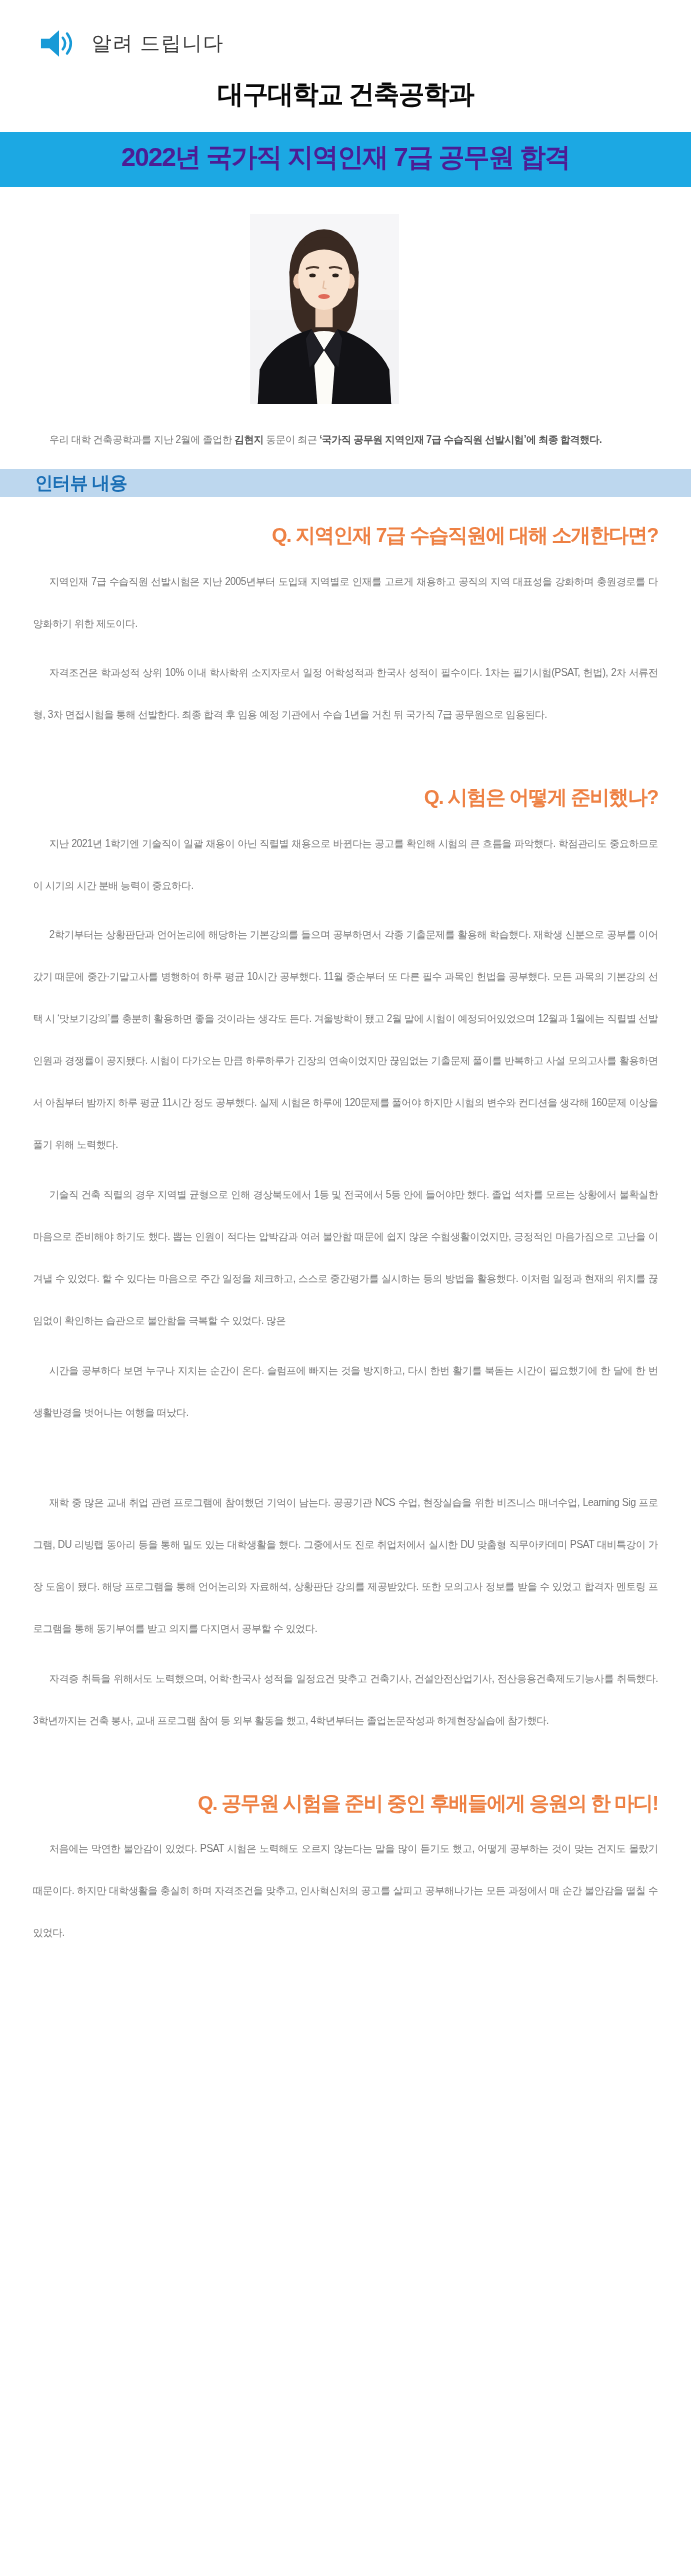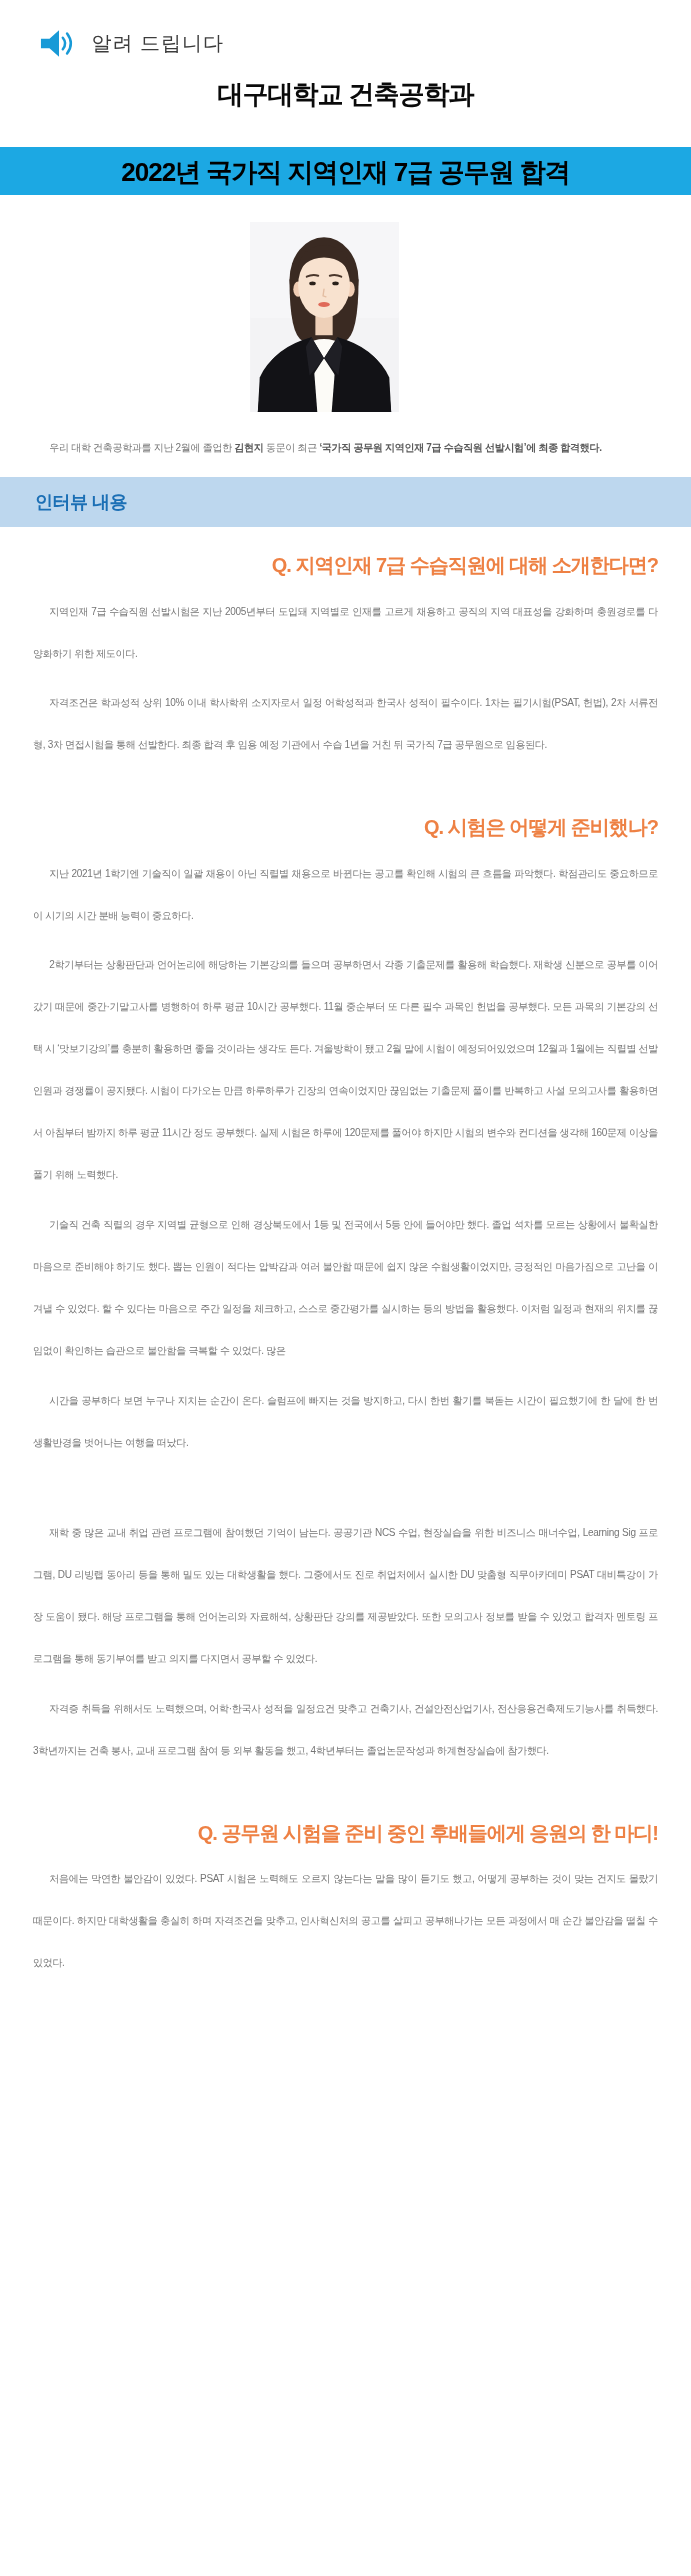--- a/index.html
+++ b/index.html
@@ -29,49 +29,49 @@
   .dept-title {
     margin-top: 19px;
     text-align: center;
     font-size: 26px;
     font-weight: 800;
     color: #0a0a0a;
     letter-spacing: -1px;
   }
   
   .banner {
-    margin-top: 35px;
-    height: 48px;
+    margin-top: 20px;
+    height: 55px;
     background: #1ca8e3;
     text-align: center;
     line-height: 51px;
     font-size: 26px;
     font-weight: 800;
-    color: #000000;
+    color: #4c1d95;
     letter-spacing: -1px;
   }
   
   .photo-wrap { margin: 27px 0 0 250px; width: 149px; height: 190px; }
   .photo-wrap svg { display: block; }
   
   .content {
     padding: 0 33px;
     color: #757575;
     font-size: 10px;
     line-height: 42px;
     letter-spacing: -0.3px;
     text-align: justify;
   }
   .content p { margin: 0 0 7.7px 0; text-indent: 16.3px; }
   .intro { margin-top: 15.4px; }
   .bold-run { font-weight: bold; color: #5a5a5a; }
   
   .section-bar {
     margin-top: 0;
-    height: 50px;
+    height: 28px;
     background: #bdd7ee;
     display: flex;
     align-items: center;
     padding-left: 35px;
     box-sizing: border-box;
   }
   .section-bar-title {
     color: #1b6fb5;
     font-size: 18px;
     font-weight: 800;

